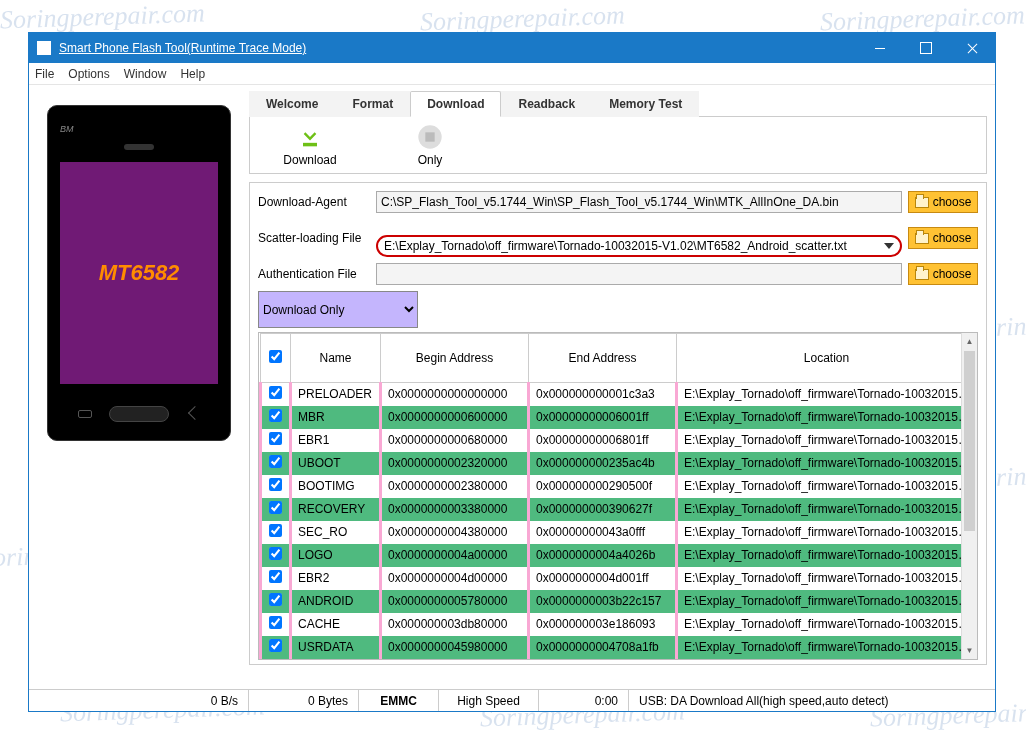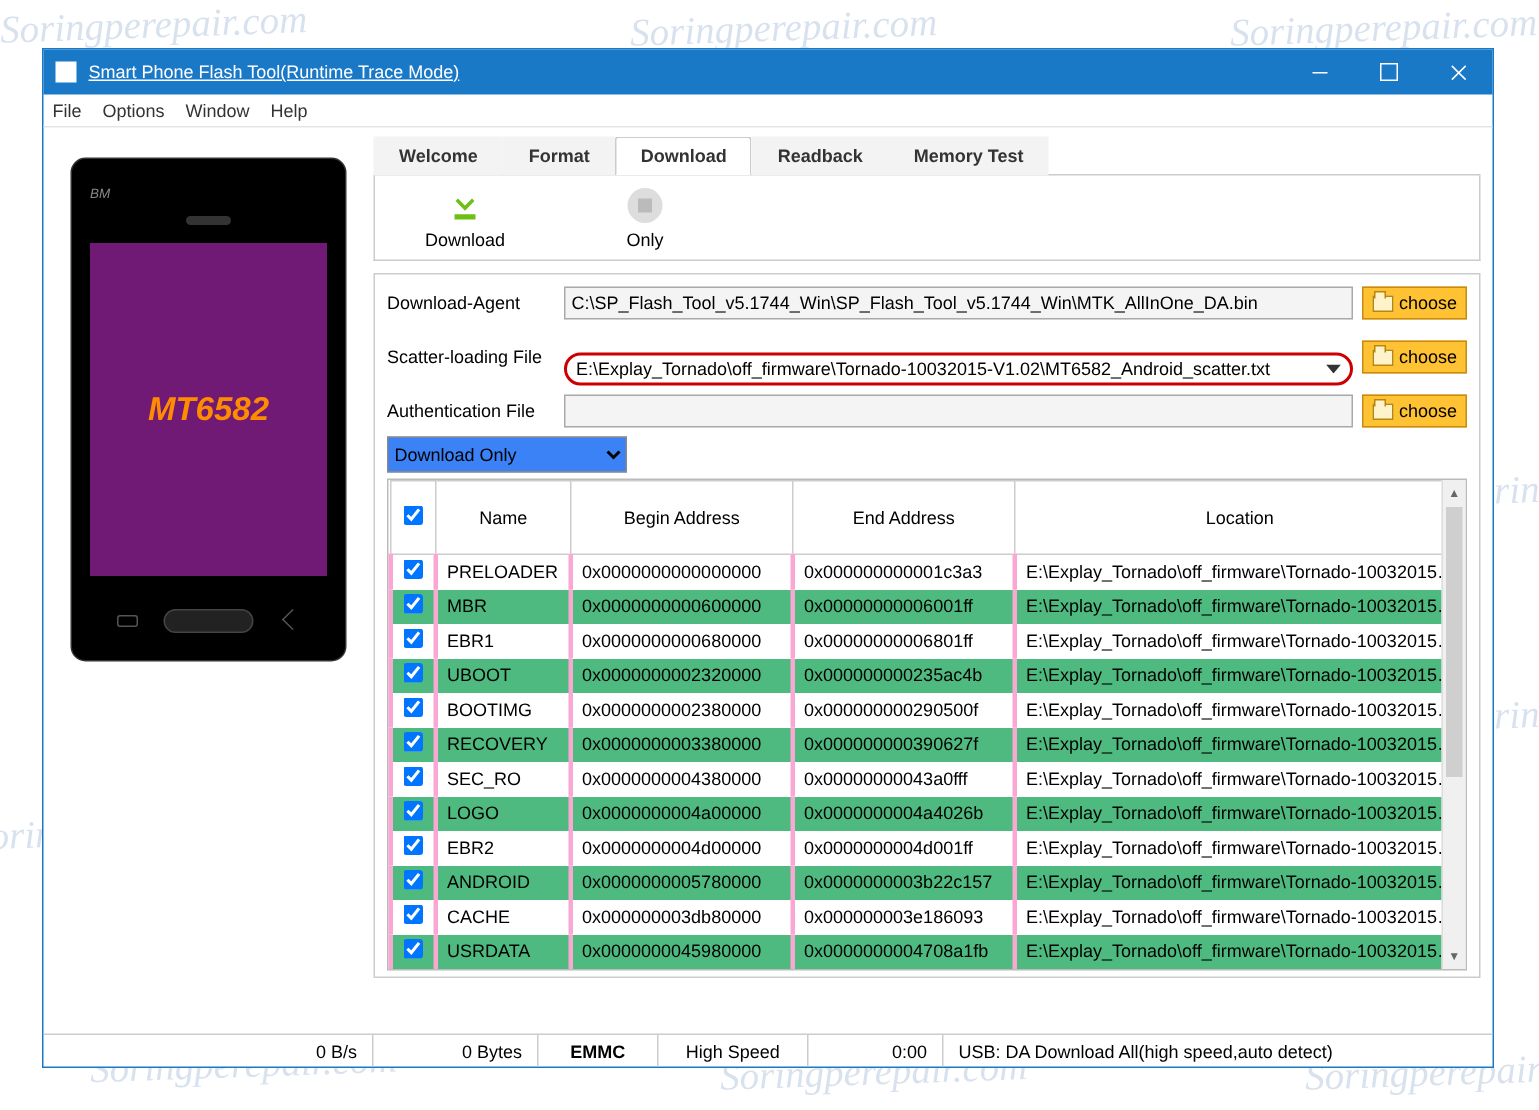--- a/index.html
+++ b/index.html
@@ -38,21 +38,21 @@
 .row label { width:112px; }
 .row input { flex:1; height:22px; border:1px solid #aaa; padding:0 4px; background:#fff; }
 .row input.ro { background:#f4f4f4; }
 .row .redring { border:2px solid #c00; border-radius:12px; padding:0 2px; display:flex; align-items:center; flex:1;margin-top:16px;}
 .row .redring input { border:none; background:transparent; height:18px;}
 .row .dropbtn { width:18px; height:18px; display:flex; align-items:center; justify-content:center;}
 .choosebtn { background:#ffc233; border:1px solid #c78a12; height:22px; width:70px; display:flex; align-items:center; justify-content:center; gap:4px; }
 .choosebtn .foldericon { width:14px; height:11px; background:#fff3cc; border:1px solid #b8860b; position:relative; }
 .choosebtn .foldericon::before { content:""; position:absolute; top:-4px; left:0; width:6px; height:4px; background:#fff3cc; border:1px solid #b8860b; border-bottom:none; }
 .droprow { display:flex; margin:4px 0; }
-.droprow select { width:160px; height:24px; border:1px solid #888; background:#3b82f6;}
+.droprow select { width:160px; height:37px; border:1px solid #888; background:#c4b5fd;}
 .tablewrap { border:1px solid #bbb; position:relative; margin-top:2px;}
 table { width:100%; border-collapse:collapse; table-layout:fixed;}
 th { background:#fff; border:1px solid #ccc; height:22px; font-weight:normal; padding:16px 4px; text-align:center;}
 td { border-left:3px solid #f9a8d4; border-right:1px solid #e0e0e0; height:23px; padding:0 6px; white-space:nowrap; overflow:hidden; text-overflow:ellipsis;}
 tr.green td { background:#4fba7f; color:#000; }
 tr.white td { background:#fff; }
 td.chk { text-align:center;}
 input[type=checkbox]{ width:13px; height:13px;}
 .scrollbar { position:absolute; right:0; top:0; bottom:0; width:16px; background:#f0f0f0; border-left:1px solid #ddd;}
 .scrollbar .thumb { position:absolute; left:2px; right:2px; top:18px; height:180px; background:#cfcfcf;}

